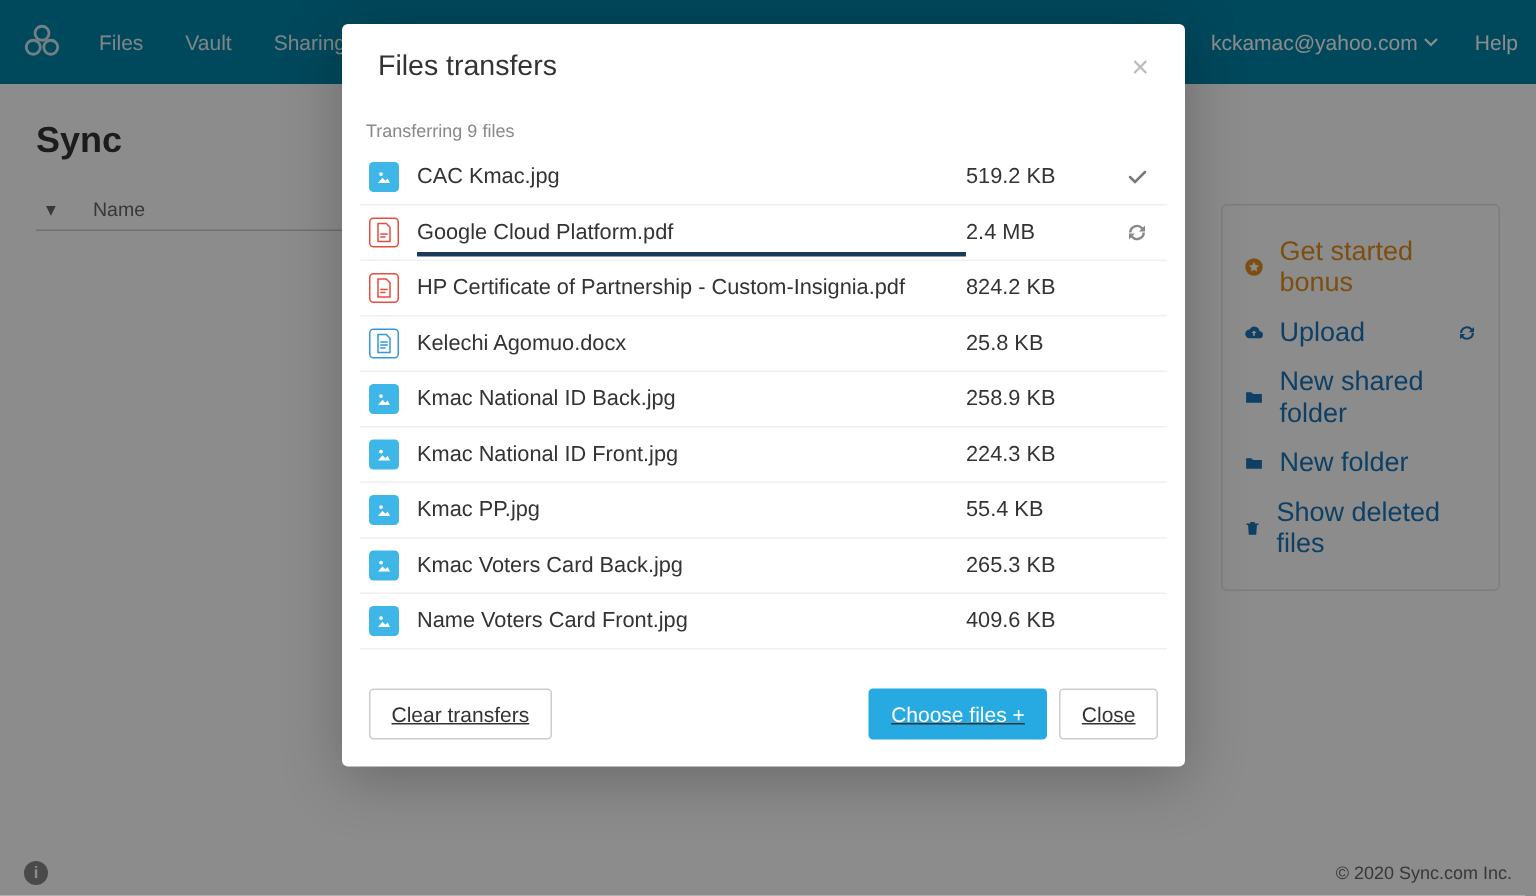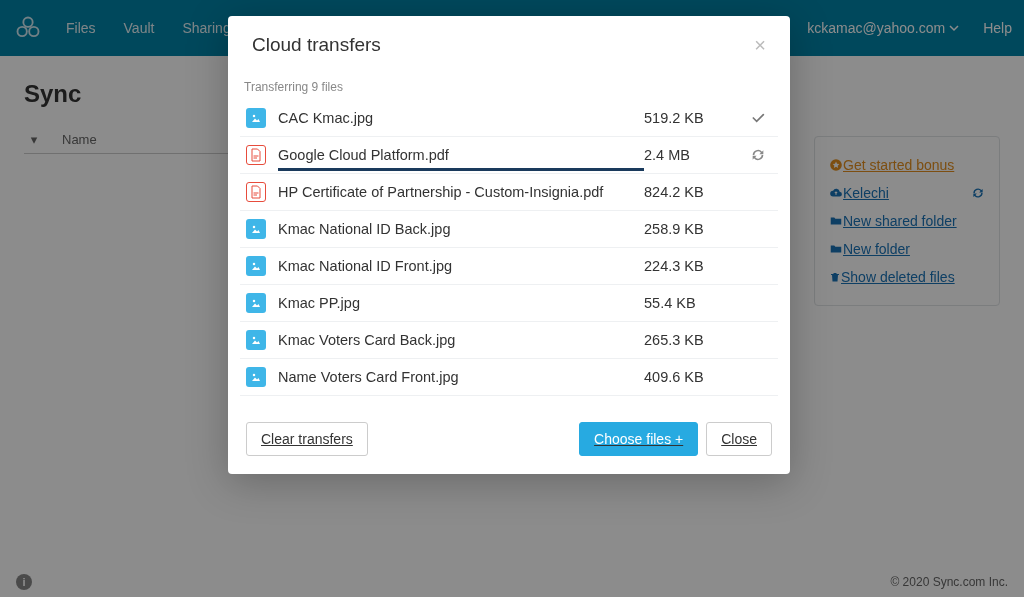--- a/index.html
+++ b/index.html
@@ -42,21 +42,21 @@
     .table-header .th-name { margin-left: 18px; }
     
     .side-panel {
       width: 186px;
       border: 1px solid #e0e3e6;
       border-radius: 4px;
       padding: 14px 14px;
       align-self: flex-start;
       margin-top: 56px;
     }
-    .side-row { display:flex; align-items:center; font-size:14px; color:#1a73b7; padding:6px 0; cursor:pointer;text-decoration:underline; }
+    .side-row { display:flex; align-items:center; gap:10px; font-size:18px; color:#1a73b7; padding:6px 0; cursor:pointer; }
     .side-row.bonus { color:#e38f1f; }
     .side-row svg { flex-shrink:0; }
     .side-refresh { margin-left:auto; color:#1a73b7; cursor:pointer; }
     
     
     .footer {
       position: absolute; bottom:0; left:0; right:0;
       height: 30px;
       display:flex; align-items:center; padding: 0 16px;
       font-size: 12px; color:#666;
@@ -165,21 +165,21 @@
           <circle cx="12" cy="12" r="10" fill="#e38f1f"></circle>
           <path d="M12 6l1.8 3.7 4 .6-2.9 2.8.7 4L12 15.2 8.4 17l.7-4L6.2 10.3l4-.6z" fill="#fff"></path>
         </svg>
       <span>Get started bonus</span>
     </div>
     <div class="side-row">
       <svg width="14" height="14" viewBox="0 0 24 24">
           <path d="M7 18a5 5 0 010-10 6 6 0 0111.3 2A4 4 0 0118 18H7z" fill="#1a73b7"></path>
           <path d="M12 9l-3 3h2v3h2v-3h2z" fill="#fff"></path>
         </svg>
-      <span>Kelechi</span>
+      <span>Upload</span>
       <span class="side-refresh">
         <svg width="14" height="14" viewBox="0 0 24 24">
             <path d="M4 12a8 8 0 0114-5l2-2v6h-6l2.3-2.3A5.5 5.5 0 006.5 12H4zm16 0a8 8 0 01-14 5l-2 2v-6h6l-2.3 2.3A5.5 5.5 0 0017.5 12H20z" fill="#1a73b7"></path>
           </svg>
       </span>
     </div>
     <div class="side-row">
       <svg width="14" height="14" viewBox="0 0 24 24">
           <path d="M3 6h6l2 2h10v10H3z" fill="#1a73b7"></path>
         </svg>
@@ -202,21 +202,21 @@
 
 <div class="footer">
   <span class="info-ic">i</span>
   <div class="spacer"></div>
   <span>© 2020 Sync.com Inc.</span>
 </div>
 
 <div class="overlay"></div>
 <div class="modal">
   <div class="modal-header">
-    <div class="modal-title">Cloud transfers</div>
+    <div class="modal-title">Files transfers</div>
     <div class="modal-close">×</div>
   </div>
   <div class="modal-body">
     <div class="transfer-box">
       <div class="transfer-count">Transferring 9 files</div>
       <div id="transfer-list">
           <div class="transfer-row">
             <span class="fic img">
               <svg width="12" height="12" viewBox="0 0 24 24">
                 <rect width="24" height="24" rx="3" fill="#3fb6e8"></rect>
@@ -254,20 +254,33 @@
                 <path d="M4 2h11l5 5v19H4z" fill="#fff" stroke="#e74c3c" stroke-width="2"></path>
                 <rect x="7" y="15" width="10" height="2" fill="#e74c3c"></rect>
                 <rect x="7" y="19" width="7" height="2" fill="#e74c3c"></rect>
               </svg>
             </span>
             <span class="fname-cell">HP Certificate of Partnership - Custom-Insignia.pdf</span>
             <span class="fsize-cell">824.2 KB</span>
             <span class="fstatus-cell"></span>
           </div>
           <div class="transfer-row">
+            <span class="fic doc">
+              <svg width="12" height="14" viewBox="0 0 24 28">
+                <path d="M4 2h11l5 5v19H4z" fill="#fff" stroke="#3498db" stroke-width="2"></path>
+                <rect x="7" y="11" width="10" height="2" fill="#3498db"></rect>
+                <rect x="7" y="15" width="10" height="2" fill="#3498db"></rect>
+                <rect x="7" y="19" width="7" height="2" fill="#3498db"></rect>
+              </svg>
+            </span>
+            <span class="fname-cell">Kelechi Agomuo.docx</span>
+            <span class="fsize-cell">25.8 KB</span>
+            <span class="fstatus-cell"></span>
+          </div>
+          <div class="transfer-row">
             <span class="fic img">
               <svg width="12" height="12" viewBox="0 0 24 24">
                 <rect width="24" height="24" rx="3" fill="#3fb6e8"></rect>
                 <circle cx="8" cy="8" r="2.5" fill="#fff"></circle>
                 <path d="M4 20l6-7 4 4 3-3 3 6z" fill="#fff"></path>
               </svg>
             </span>
             <span class="fname-cell">Kmac National ID Back.jpg</span>
             <span class="fsize-cell">258.9 KB</span>
             <span class="fstatus-cell"></span>

